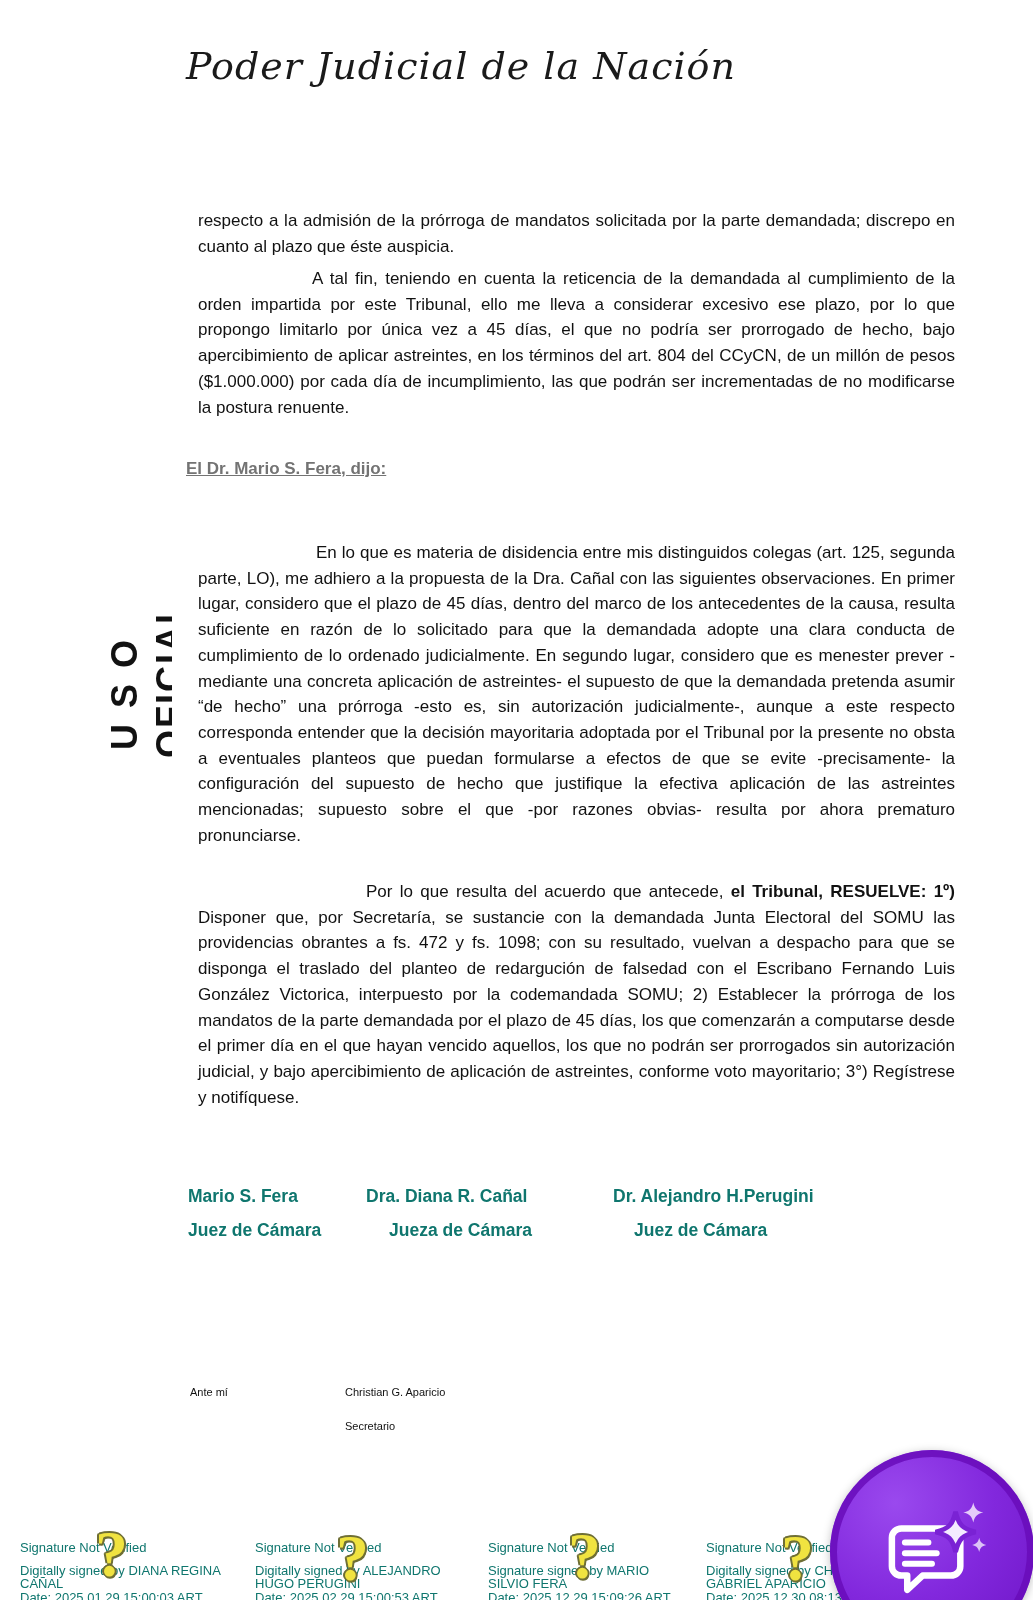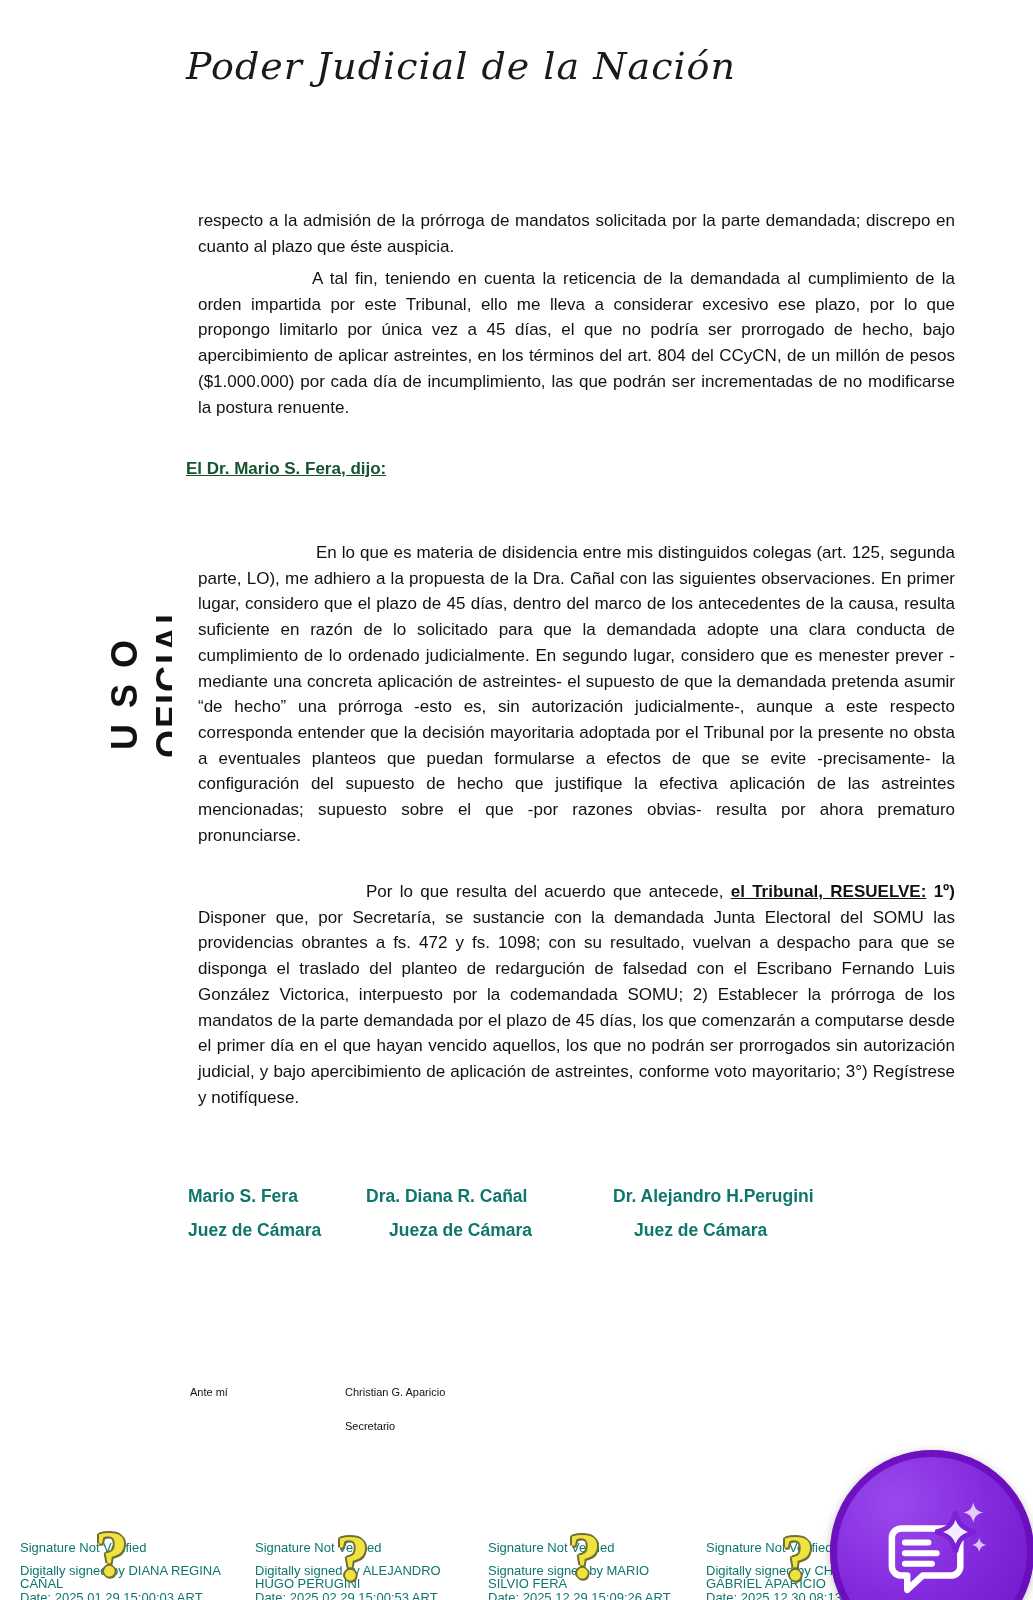--- a/index.html
+++ b/index.html
@@ -17,24 +17,24 @@
   .uso-word{position:absolute;left:104px;top:624px;font-size:36px;letter-spacing:16px;}
   .oficial-clip{position:absolute;left:149px;top:600px;width:23px;height:200px;overflow:hidden;}
   .oficial-word{font-size:36px;letter-spacing:2px;}
   .para{
     position:absolute;left:186px;width:757px;margin:12px;
     font-size:17px;line-height:25.7px;text-align:justify;color:#111;
   }
   .p1{top:196px;}
   .p2{top:254px;text-indent:114px;}
   .heading{position:absolute;left:186px;top:459px;margin:0;font-size:17px;font-weight:700;
-    text-decoration:underline;color:#14532d;}
+    text-decoration:underline;color:#737373;}
   .p3{top:528px;text-indent:118px;}
   .p4{top:867px;text-indent:168px;}
-  .bu{font-weight:700;text-decoration:underline;}
+  .bu{font-weight:700;}
   .b{font-weight:700;}
   .sig-name,.sig-role{position:absolute;font-size:17.5px;font-weight:700;color:#0f766e;white-space:nowrap;}
   .ante-label,.sec-name,.sec-role{position:absolute;font-size:11px;color:#111;white-space:nowrap;}
   .stamp-col{position:absolute;top:1541px;font-size:13px;line-height:13.5px;color:#0f766e;}
   .stamp-status{margin-bottom:9px;}
   .qmark{
     position:absolute;font-family:"Liberation Serif",serif;font-weight:700;
     font-size:66px;line-height:56px;color:#f0e340;z-index:3;
     text-shadow:2px 0 0 #6f6f35,-2px 0 0 #6f6f35,0 2px 0 #6f6f35,0 -2px 0 #6f6f35,
       1.5px 1.5px 0 #6f6f35,-1.5px -1.5px 0 #6f6f35;

